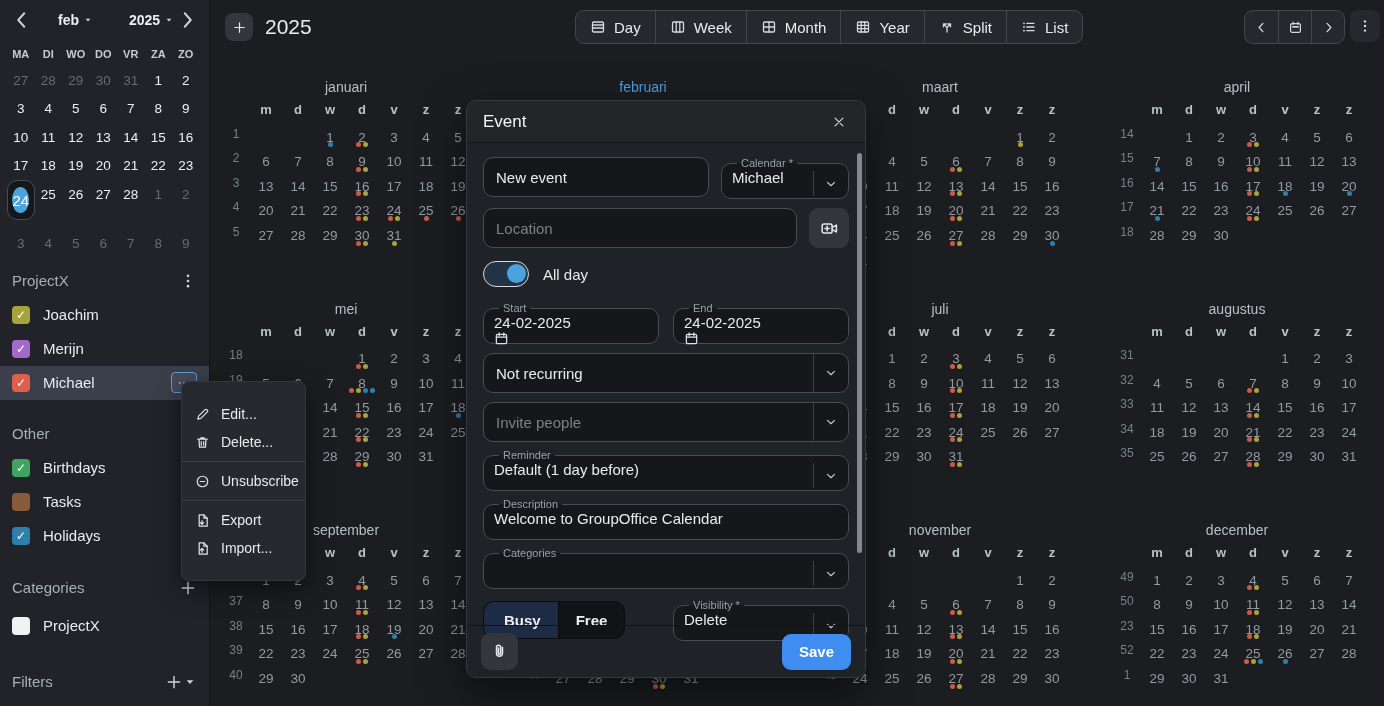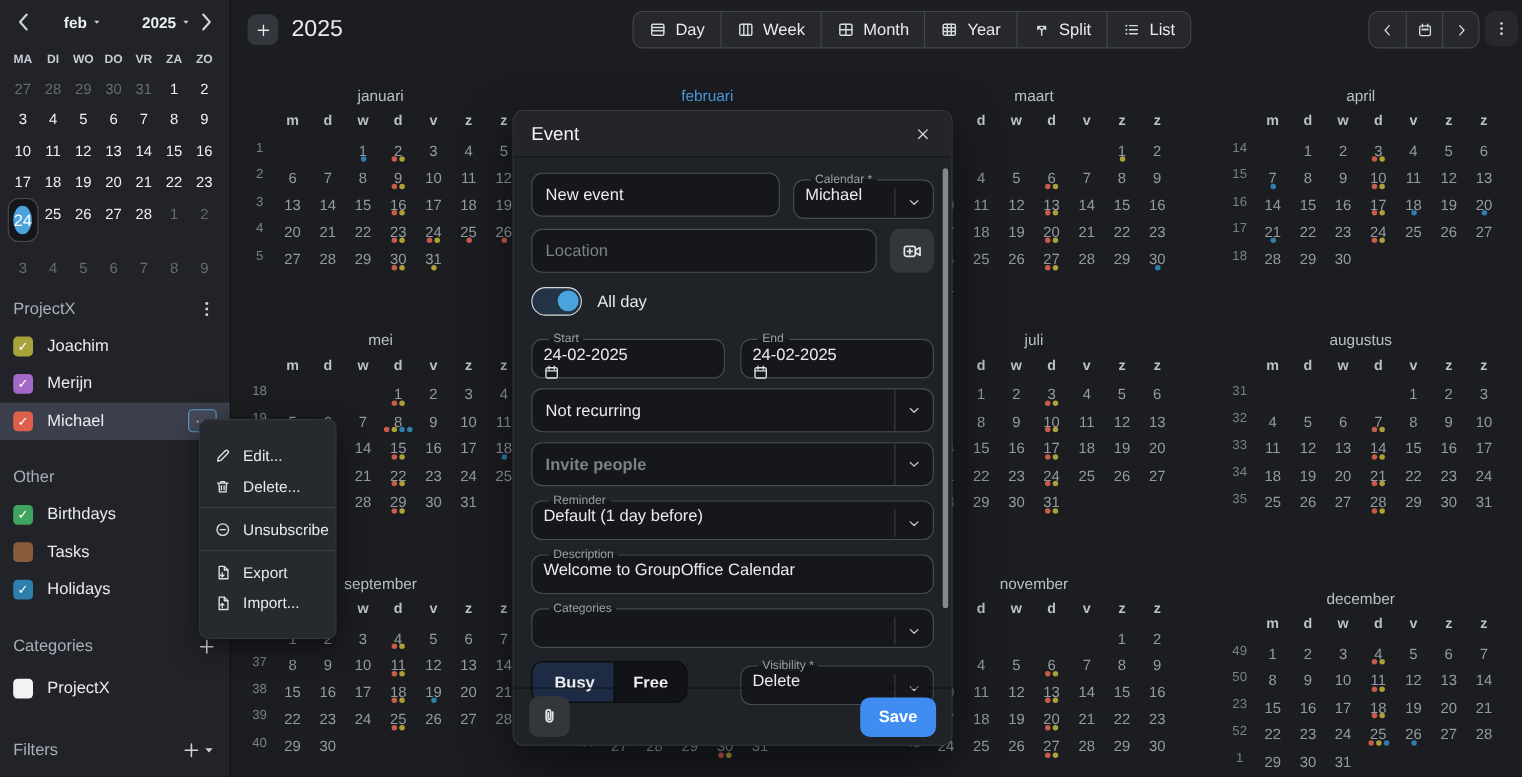--- a/index.html
+++ b/index.html
@@ -72,21 +72,21 @@
   .dlg-close { margin-left:auto; width:20px; height:20px; display:flex; align-items:center; justify-content:center; color:#d9dde1; cursor:pointer; }
   .dlg-close svg { width:14px; height:14px; }
   .dlg-b { padding:14px 16px 0; position:relative; }
   .dr { display:flex; gap:12px; margin-bottom:9px; }
   .txt { flex:1; height:40px; background:#15171b; border:1px solid #494d53; border-radius:10px; color:#e9ebee; font-size:15px; padding:0 12px; outline:none; font-family:"Liberation Sans",sans-serif; }
   .txt::placeholder { color:#7b8187; }
   .fs { background:#15171b; border:1px solid #494d53; border-radius:10px; padding:0 10px 3px; position:relative; height:42px; }
   .fs legend { font-size:11px; color:#9aa0a8; padding:0 4px; margin-left:5px; }
   .fs .val { font-size:15px; color:#e9ebee; line-height:17px; display:block; }
   .sel { position:relative; height:40px; background:#15171b; border:1px solid #494d53; border-radius:10px; display:flex; align-items:center; padding:0 12px; font-size:15px; margin-bottom:9px; cursor:pointer; }
-  .sel .ph { color:#7b8187;font-weight:bold; }
+  .sel .ph { color:#7b8187; }
   .ind { position:absolute; right:0; top:2px; bottom:2px; width:35px; border-left:1px solid #3c4046; display:flex; align-items:center; justify-content:center; color:#c7ccd2; }
   .ind svg { width:14px; height:14px; }
   .sq-btn { width:40px; height:40px; flex:none; border-radius:9px; background:#33363b; display:flex; align-items:center; justify-content:center; color:#e4e7ea; cursor:pointer; }
   .sq-btn svg { width:19px; height:19px; }
   .tgl-row { display:flex; align-items:center; gap:14px; height:28px; margin:12px 0 14px; }
   .tgl { width:46px; height:26px; border-radius:13px; background:#243447; border:1.5px solid #d6dade; position:relative; cursor:pointer; }
   .tgl i { position:absolute; right:2px; top:2px; width:19px; height:19px; border-radius:50%; background:#4aa3dd; }
   .tgl-lbl { font-size:15px; color:#e7e9eb; }
   .date-in { display:flex; align-items:center; justify-content:space-between; }
   .date-in svg { width:15px; height:15px; color:#dfe3e7; }
@@ -1596,21 +1596,21 @@
           <span class="dn">28</span>
         </span>
         <span class="dc">
           <span class="dn">29</span>
         </span>
         <span class="dc">
           <span class="dn">30</span>
         </span>
       </div>
     </div>
-    <div class="month" style="left: 1103px; top: 532px;">
+    <div class="month" style="left: 1103px; top: 518px;">
       <div class="m-title">december</div>
       <div class="m-grid">
         <span class="wk"></span>
         <span class="dh">m</span>
         <span class="dh">d</span>
         <span class="dh">w</span>
         <span class="dh">d</span>
         <span class="dh">v</span>
         <span class="dh">z</span>
         <span class="dh">z</span>

